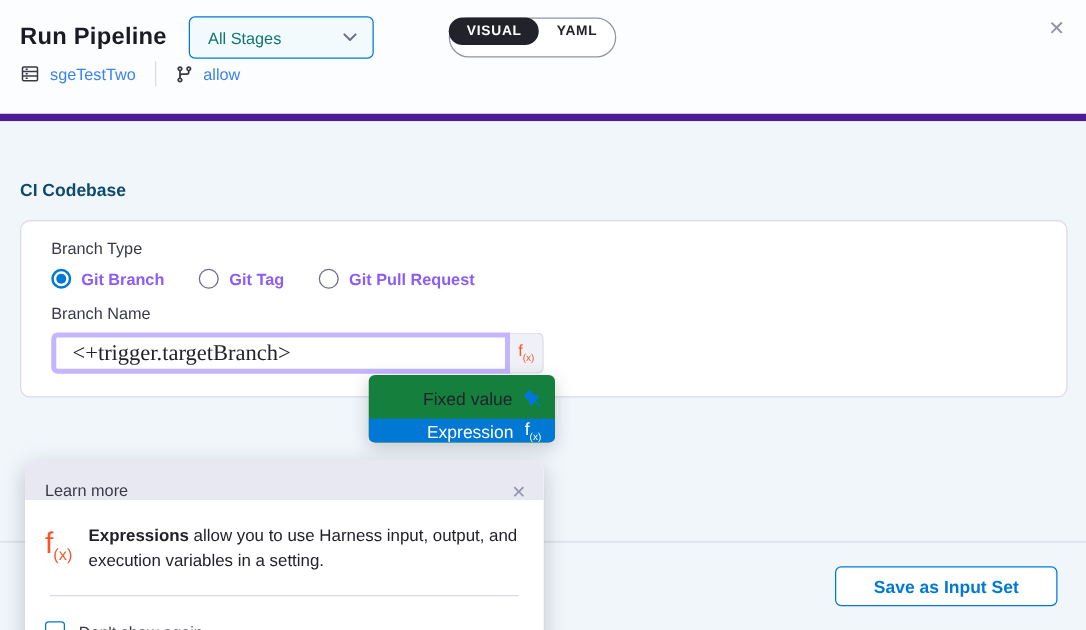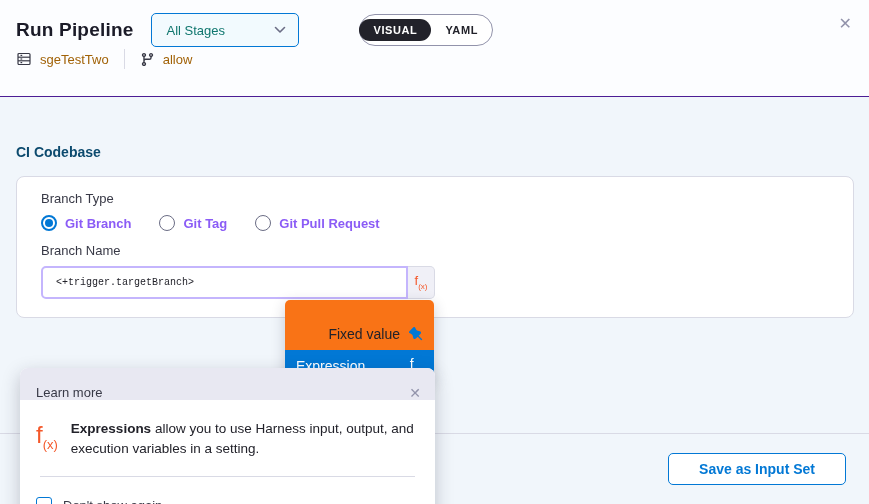--- a/index.html
+++ b/index.html
@@ -8,51 +8,51 @@
     font-family: "Liberation Sans", sans-serif;
     background: #fff;
     position: relative;
     color: #22222a;
   }
 
   
   .modal-header {
     height: 97px;
     background: #fcfdff;
-    border-bottom: 1px solid #4c1d95;
+    border-bottom: 6px solid #4c1d95;
     position: relative;
     padding: 0 16px;
   }
   .header-row1 { display: flex; align-items: center; padding-top: 13px; height: 47px; }
   .page-title { font-size: 19px; font-weight: 700; color: #1b1b28; letter-spacing: .2px; margin-right: 18px; }
   .stage-select {
     width: 148px; height: 34px;
     border: 1px solid #0278d5; border-radius: 5px;
     background: #f2fafe;
     display: flex; align-items: center; justify-content: space-between;
     padding: 0 12px 0 14px;
     color: #0f766e; font-size: 13px; cursor: pointer;
   }
   .view-toggle {
     margin-left: 60px;
-    display: inline-flex; align-items: center;
+    display: inline-flex; align-items: flex-start;
     border: 1px solid #9293ab; border-radius: 999px;
     background: #fff; height: 32px;
   }
   .toggle-seg {
     font-size: 11px; font-weight: 700; letter-spacing: .6px;
     padding: 0 14px; height: 20px; line-height: 20px;
     color: #22222a; cursor: pointer; border-radius: 999px;
   }
   .toggle-seg.active { background: #22222a; color: #fff; margin: -1px 0 -1px -1px; height: 22px; line-height: 22px; }
   .close-x {
     position: absolute; top: 16px; right: 17px;
     font-size: 16px; color: #9293ab; cursor: pointer; line-height: 1;
   }
-  .header-row2 { display: flex; align-items: center; margin-top: 2px; font-size: 13px; color: #a16207; }
+  .header-row2 { display: flex; align-items: center; margin-top: 2px; font-size: 13px; color: #3b82f6; }
   .header-row2 .icn { display: inline-flex; margin-right: 8px; }
   .vdiv { width: 1px; height: 20px; background: #d9dae5; margin: 0 15px; }
 
   
   .modal-body { position: relative; height: 407px; background: #f1f6fb; }
   .section-title { position: absolute; left: 16px; top: 47px; font-size: 14px; font-weight: 700; color: #0c4a6e; }
   .card {
     position: absolute; left: 16px; right: 15px; top: 79px; height: 142px;
     background: #fff; border: 1px solid #d9dae5; border-radius: 8px;
     padding: 14px 24px;
@@ -63,44 +63,44 @@
   .radio { width: 16px; height: 16px; border-radius: 50%; border: 1.5px solid #6b6d85; background: #fff; position: relative; flex: none; }
   .radio.checked { border: 2px solid #0278d5; }
   .radio.checked::after {
     content: ""; position: absolute; left: 50%; top: 50%;
     width: 8px; height: 8px; margin: -4px 0 0 -4px;
     border-radius: 50%; background: #0278d5;
   }
   .branch-label { margin-bottom: 8px; }
   .input-group { display: flex; width: 394px; height: 33px; }
   .text-input {
-    flex: 1; border: 2px solid #c4b5fd; border-radius: 5px 0 0 5px;
-    padding: 0 13px; font-size: 10px; color: #22222a; background: #fff;
-    font-family: Liberation Mono, monospace; outline: none;
+    flex: 1; border: 4px solid #c4b5fd; border-radius: 5px 0 0 5px;
+    padding: 0 13px; font-size: 18px; color: #22222a; background: #fff;
+    font-family: Liberation Serif, serif; outline: none;
   }
   .fx-btn {
     width: 27px; border: 1px solid #d9dae5; border-left: none;
     border-radius: 0 5px 5px 0; background: #f0f0f7;
     display: flex; align-items: center; justify-content: center; cursor: pointer;
   }
   .fx-glyph { color: #f4582a; font-size: 13px; line-height: 1; white-space: nowrap; }
   .fx-glyph sub { font-size: 8px; }
 
   
   .value-menu {
-    position: absolute; left: 285px; top: 203px; width: 149px;
-    background: #f97316; border-radius: 5px; overflow: hidden;
+    position: absolute; left: 295px; top: 203px; width: 149px;
+    background: #15803d; border-radius: 5px; overflow: hidden;
     box-shadow: 0 4px 14px rgba(40,41,61,.22);
-    padding-top: 18px; z-index: 5;
+    padding-top: 3px; z-index: 5;
   }
   .menu-item {
     height: 32px; display: flex; align-items: center; justify-content: flex-end;
     gap: 9px; padding: 0 11px; font-size: 14px; color: #22222a; cursor: pointer;
   }
-  .menu-item.selected { background: #0278d5; color: #fff; height: 31px; justify-content: space-between; }
+  .menu-item.selected { background: #0278d5; color: #fff; height: 19px; }
   .menu-item .fx-glyph-white { color: #fff; font-size: 14px; line-height: 1; }
   .menu-item .fx-glyph-white sub { font-size: 8px; }
 
   
   .footer-divider { position: absolute; left: 0; right: 0; top: 336px; height: 1px; background: #d9dae5; }
   .save-btn {
     position: absolute; right: 23px; top: 356px; height: 32px;
     padding: 0 30px; background: #fff; border: 1px solid #0278d5;
     border-radius: 5px; color: #0278d5; font-weight: 700; font-size: 14px;
     font-family: "Liberation Sans", sans-serif; cursor: pointer;

